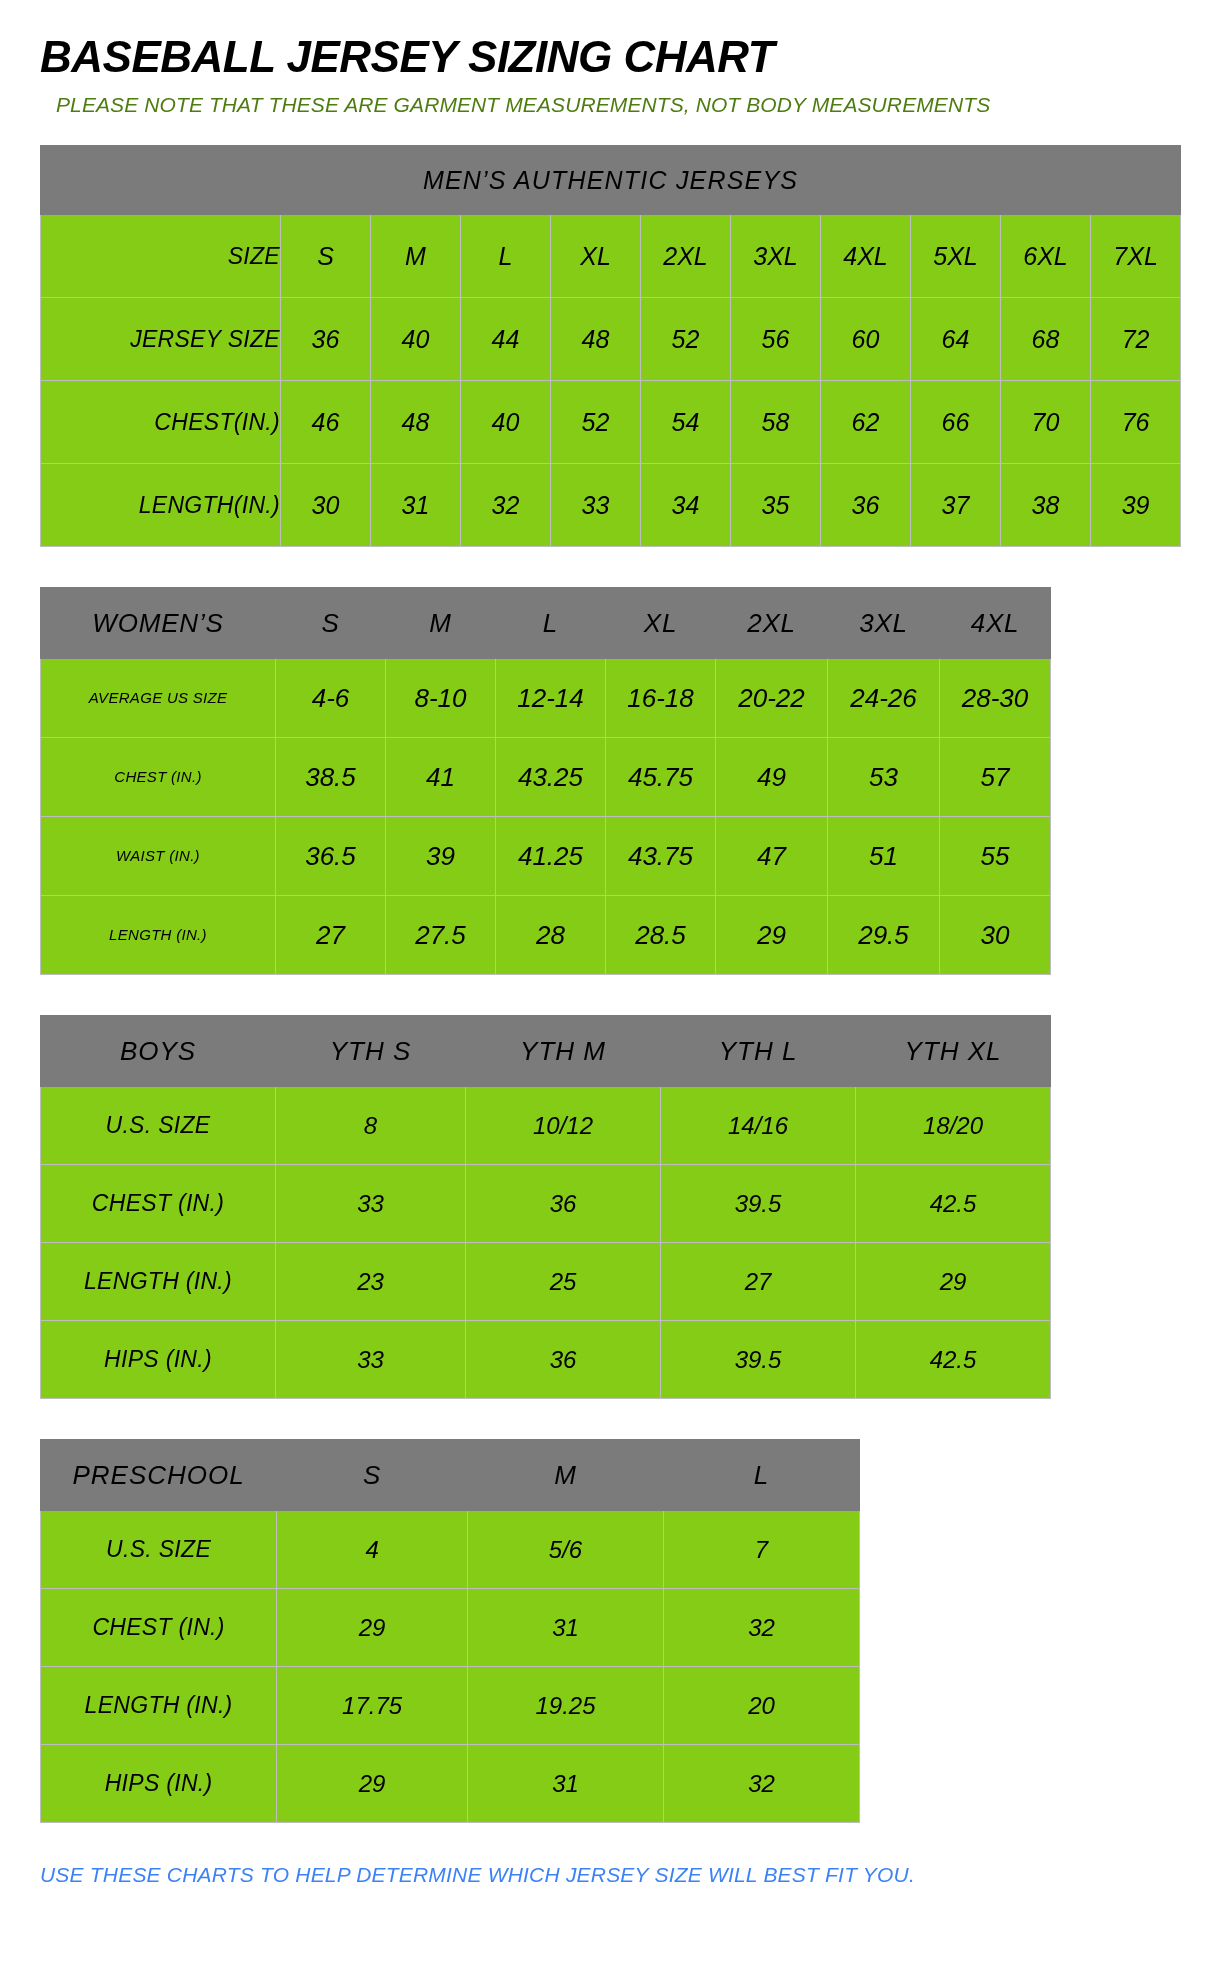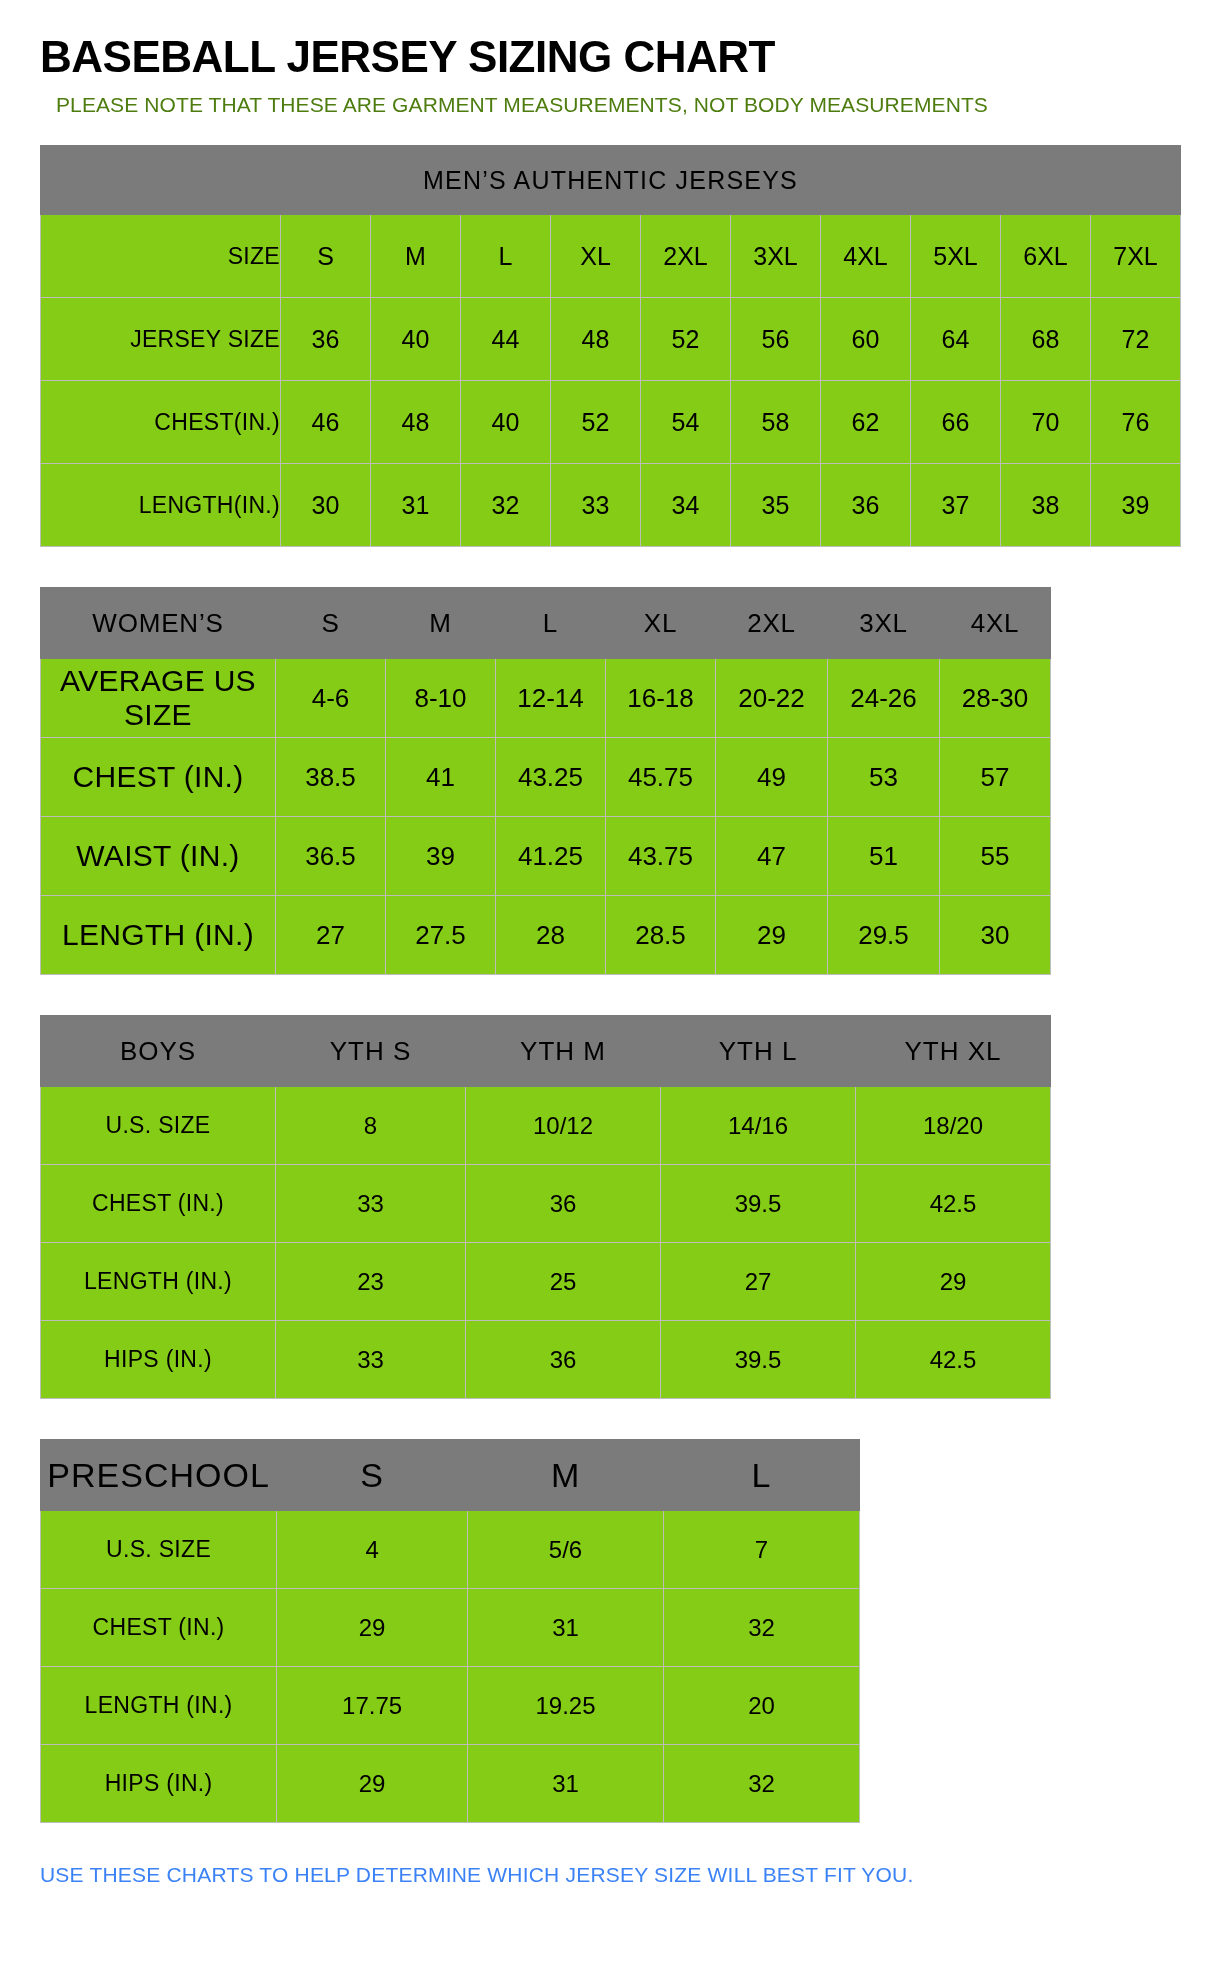--- a/index.html
+++ b/index.html
@@ -11,20 +11,21 @@
     width: 1220px;
     min-height: 1974px;
     font-family: "Liberation Sans", sans-serif;
     color: #000000;
     -webkit-font-smoothing: antialiased;
   }
   .page {
     width: 1060px;
     box-sizing: border-box;
     padding: 34px 40px 0 40px;
+    font-style: italic;
   }
   .main-title {
     font-size: 44px;
     font-weight: bold;
     letter-spacing: -0.5px;
     line-height: 1.05;
     margin: 0 0 12px 0;
     color: #000000;
     white-space: nowrap;
   }
@@ -69,29 +70,29 @@
     font-size: 23px;
     letter-spacing: 0.3px;
     height: 82px;
     text-align: right;
   }
   #men-table td { font-size: 25px; }
   
   #women-table { width: 1010px; }
   #women-table .hdr-grey { font-size: 26px; height: 70px; letter-spacing: 0.8px; }
   #women-table td { font-size: 26px; height: 78px; }
-  #women-table .row-label { font-size: 30px; line-height: 1.15; letter-spacing: 0.3px; }
+  #women-table .row-label { font-size: 15px; line-height: 1.15; letter-spacing: 0.3px; }
   
   #boys-table { width: 1010px; }
   #boys-table .hdr-grey { font-size: 26px; height: 70px; letter-spacing: 1px; }
   #boys-table td { font-size: 24px; height: 77px; }
   #boys-table .row-label { font-size: 23px; letter-spacing: 0.3px; }
   
   #preschool-table { width: 820px; }
-  #preschool-table .hdr-grey { font-size: 34px; height: 70px; letter-spacing: 1px; }
+  #preschool-table .hdr-grey { font-size: 26px; height: 70px; letter-spacing: 1px; }
   #preschool-table td { font-size: 24px; height: 77px; }
   #preschool-table .row-label { font-size: 23px; letter-spacing: 0.3px; }
   .footer-note {
     font-size: 21px;
     color: #3b82f6;
     letter-spacing: 0.2px;
     margin: 0 0 38px 0;
   }
 </style>
 </head>

